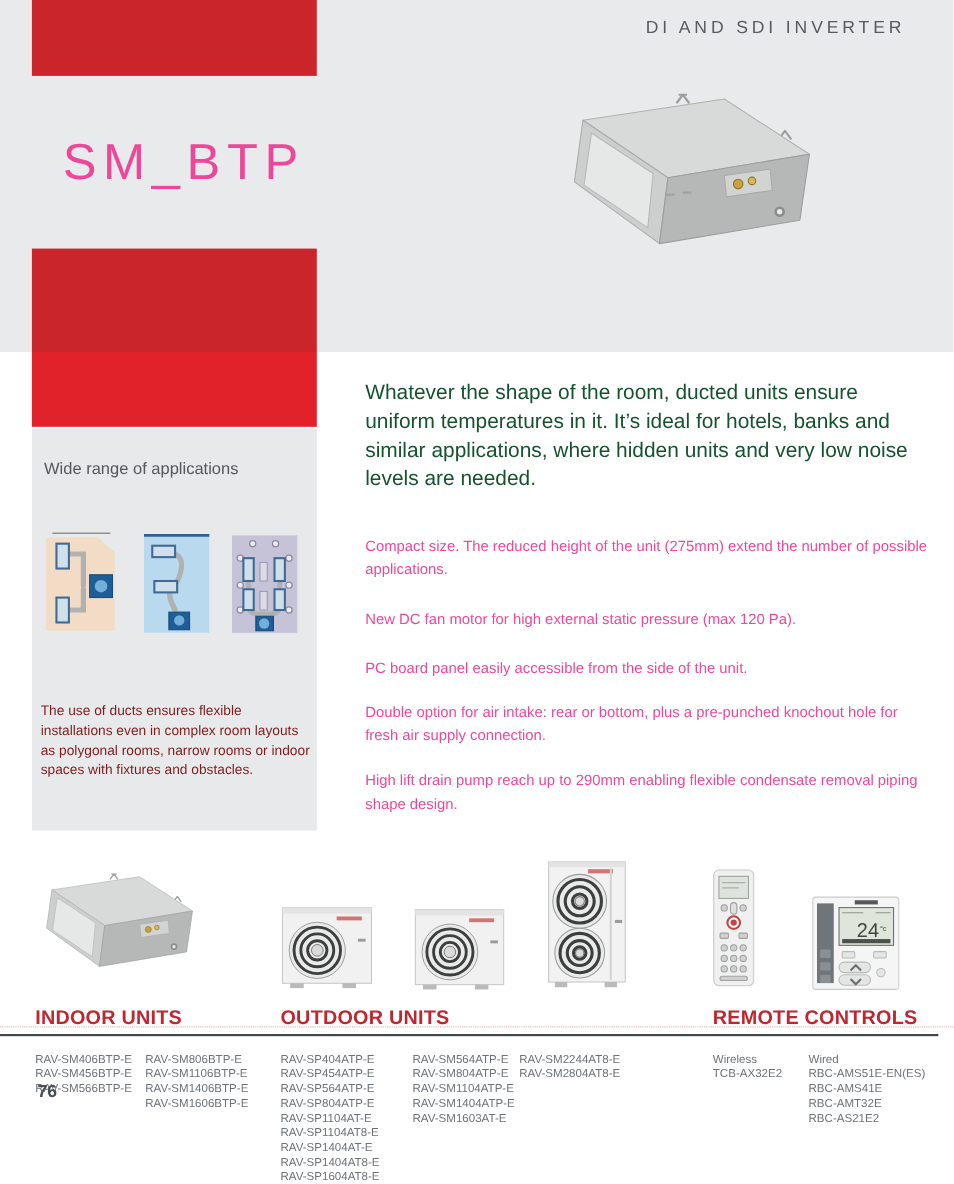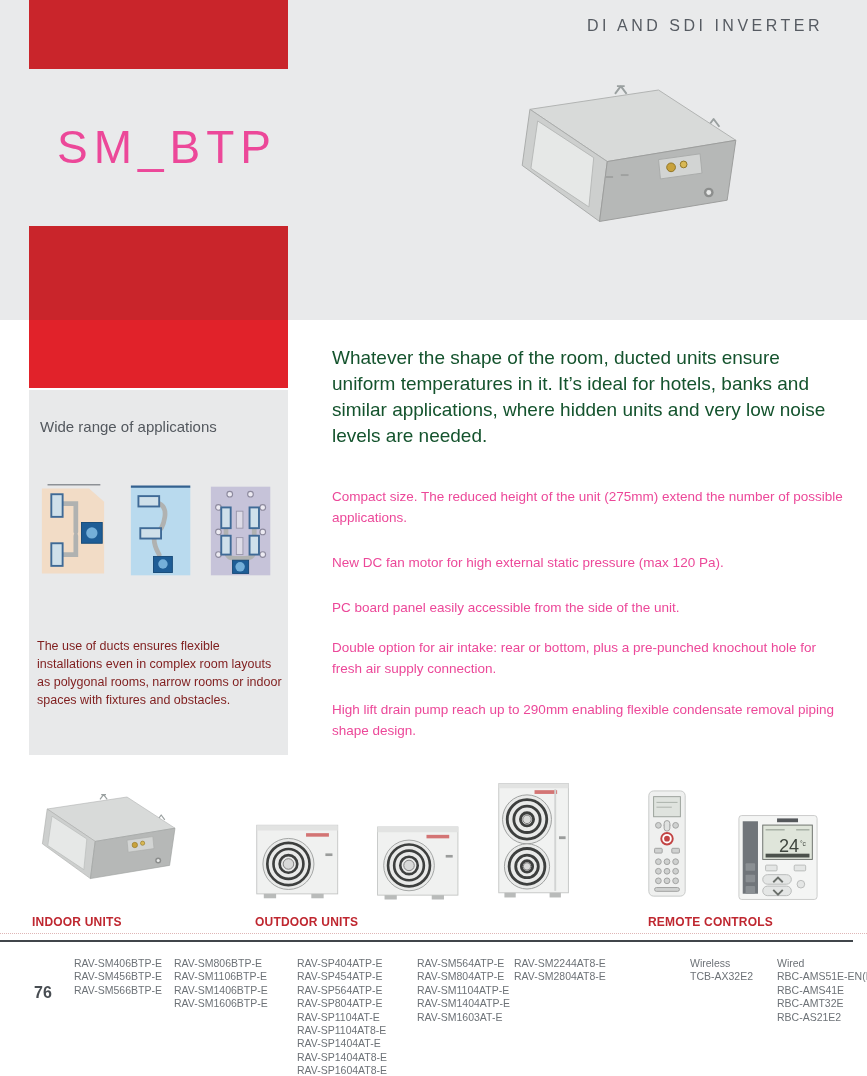--- a/index.html
+++ b/index.html
@@ -21,26 +21,26 @@
   .left-panel { left:29px; top:390px; width:259px; height:365px; background:#e8e9ea; }
   .apps-heading { left:40px; top:408px; width:240px; font-size:15px; color:#53585e;margin-top:10px; }
   .diagram-row { left:40px; top:480px; width:232px; height:102px; display:flex; gap:17px; align-items:flex-start; }
   .left-caption { left:37px; top:637px; width:246px; font-size:12.5px; line-height:1.45; color:#7f1d1d; }
 
   
   .intro { left:332px; top:345px; width:502px; font-size:19px; line-height:1.37; color:#14532d; }
   .feature { left:332px; width:516px; font-size:13.5px; line-height:1.55; color:#ec4899; }
 
   
-  .section-label { top:915px; font-size:12px; font-weight:bold; color:#bf2730; letter-spacing:0.2px; }
+  .section-label { top:915px; font-size:18px; font-weight:bold; color:#bf2730; letter-spacing:0.2px; }
   .dotted-rule { left:0; top:933px; width:867px; border-top:1px dotted #dfb6b6; }
   .dark-rule { left:0; top:940px; width:853px; border-top:2px solid #41464b; }
 
   .model-col { top:957px; font-size:10.5px; line-height:13.4px; color:#6d7277; }
-  .model-col div { white-space:nowrap;margin-left:42px; }
+  .model-col div { white-space:nowrap; }
   .page-number { left:34px; top:984px; font-size:16px; font-weight:bold; color:#484d52; }
 
   svg { display:block; }
 </style>
 </head>
 <body>
 
 <div class="abs top-band"></div>
 <div class="abs red-block-top"></div>
 <div class="abs red-mid-dark"></div>

